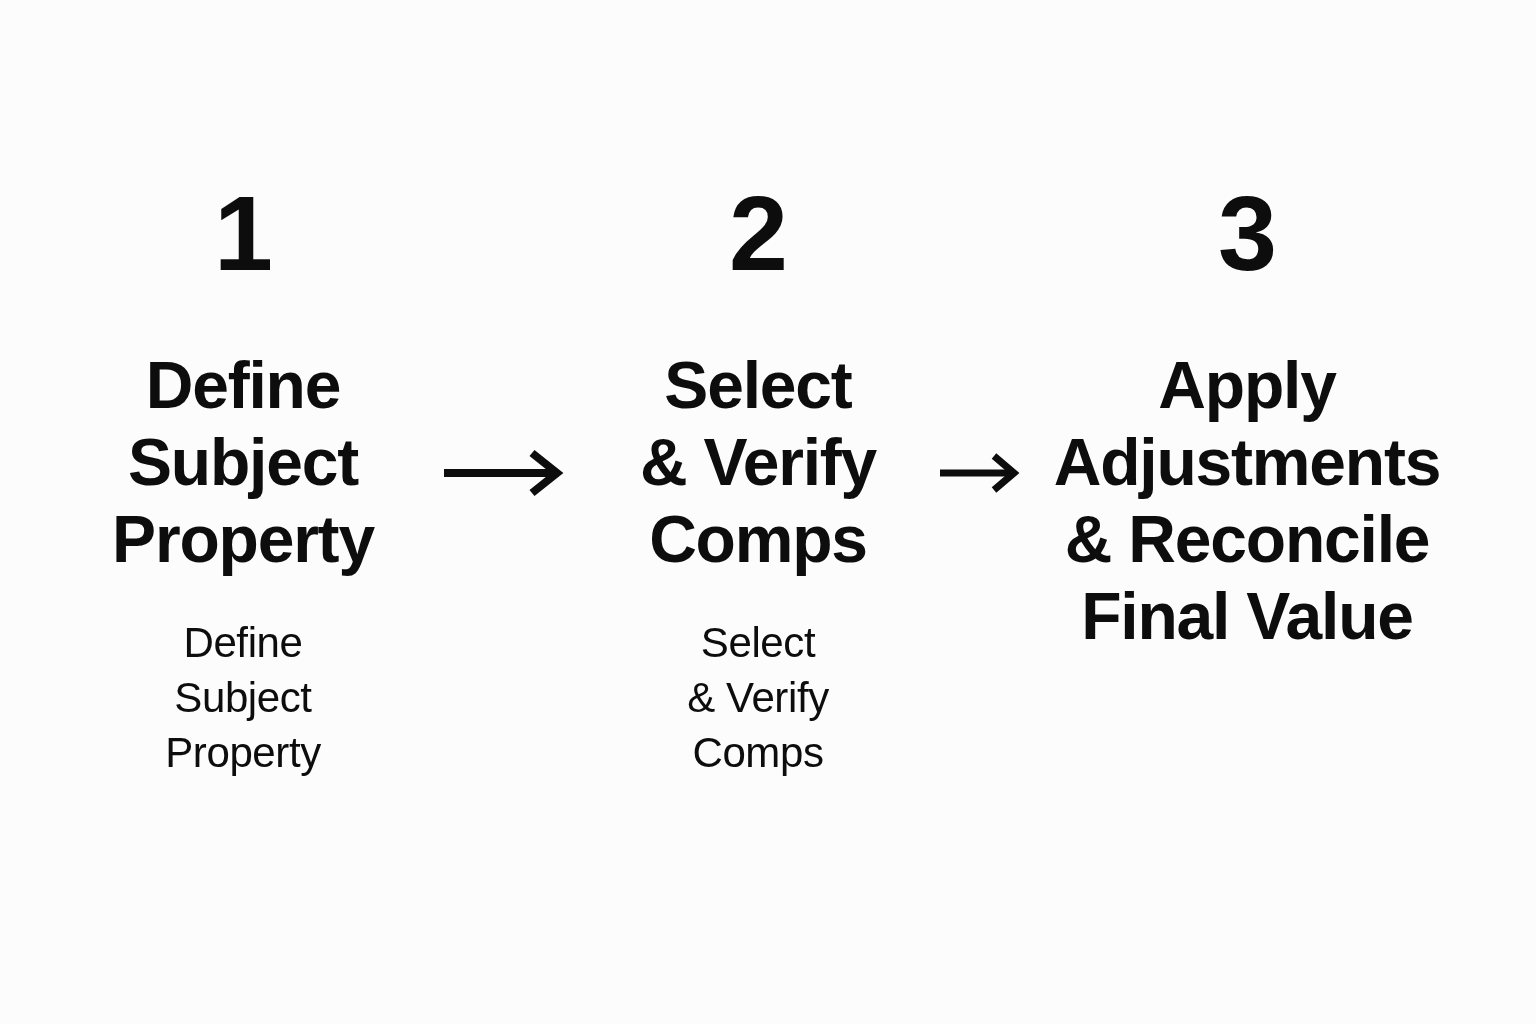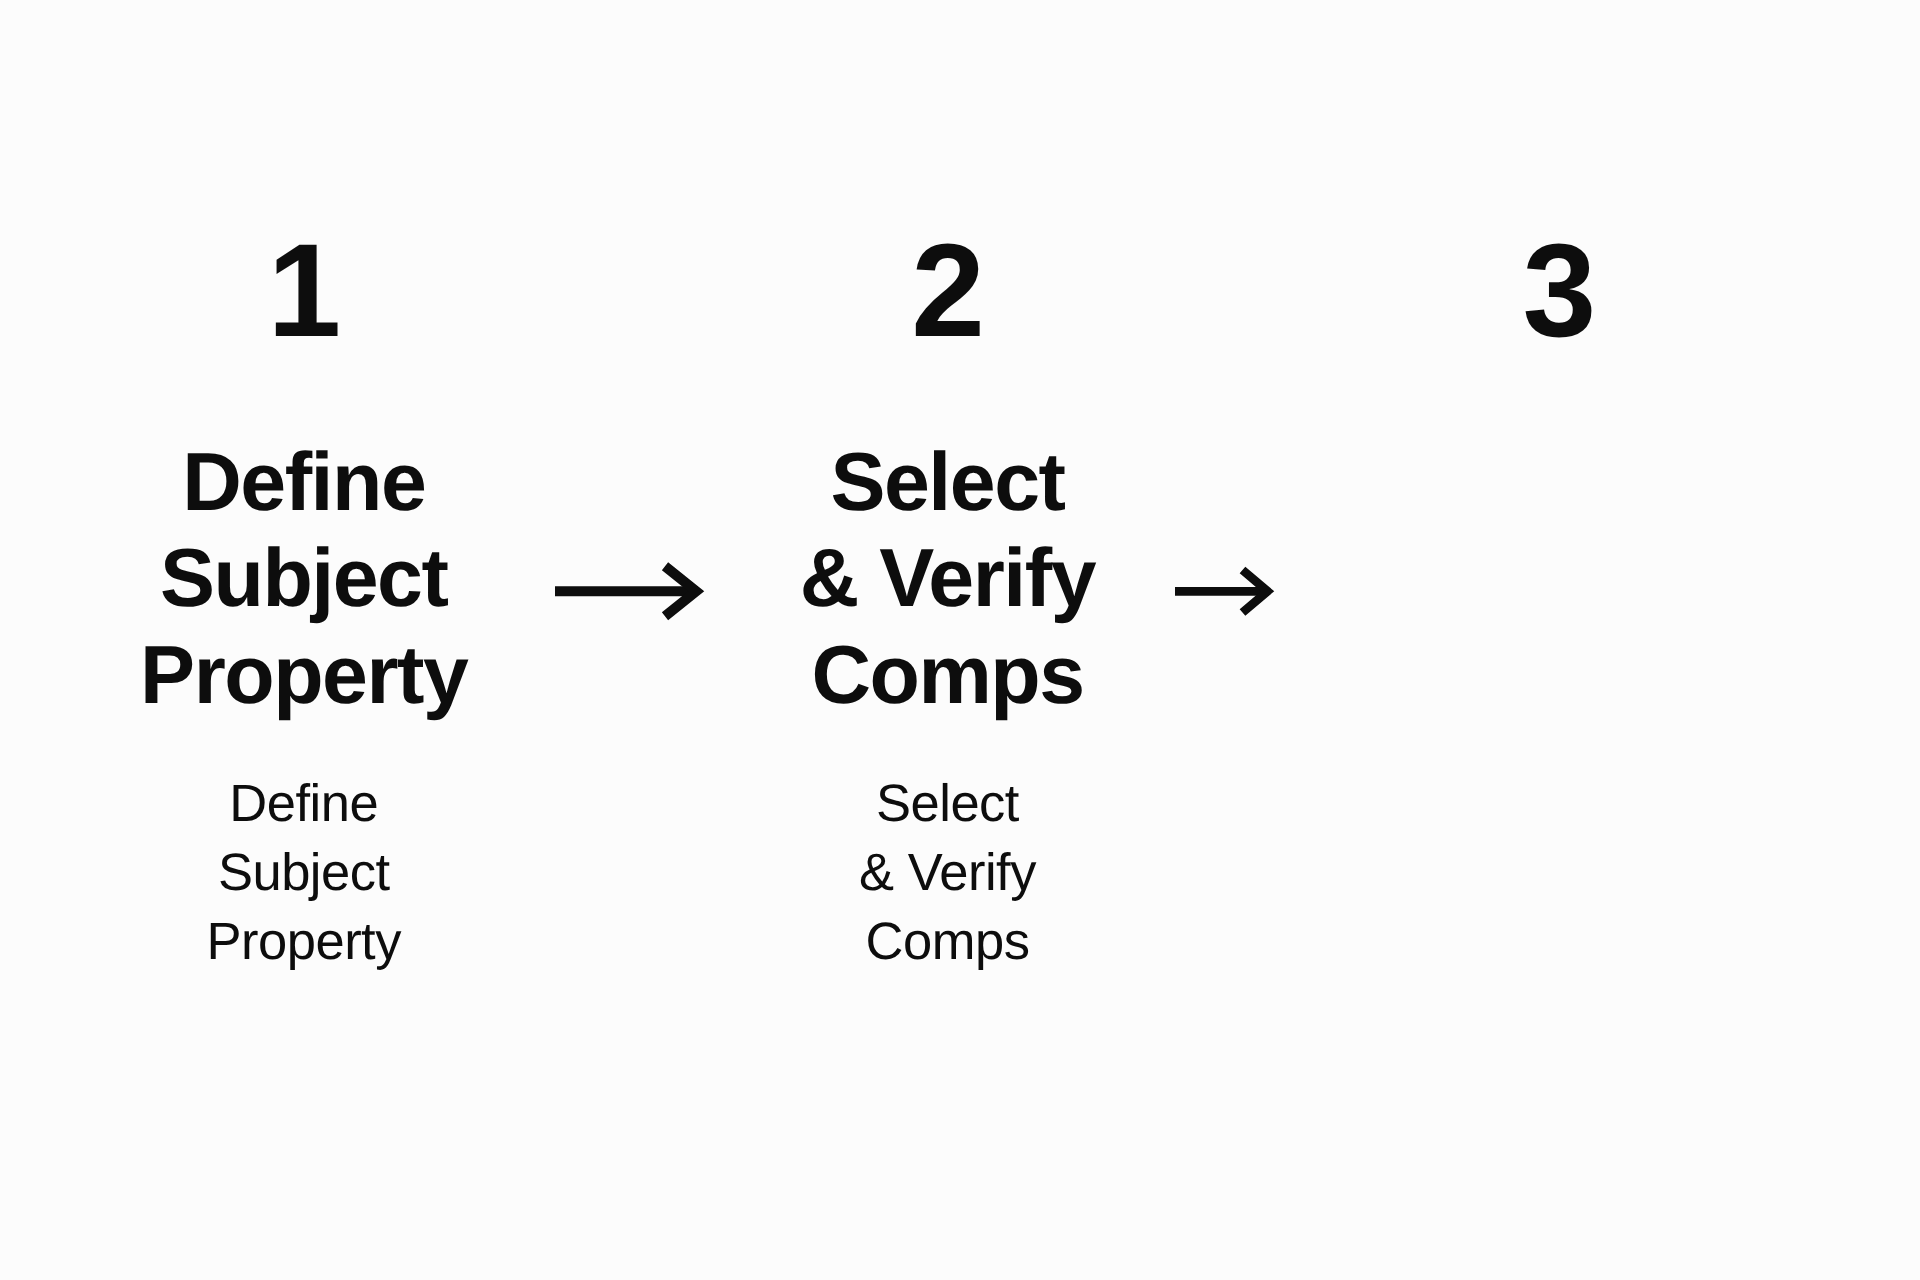--- a/index.html
+++ b/index.html
@@ -118,16 +118,20 @@
 
   <span class="flow-arrow" id="flow-arrow-2">
     <svg viewBox="0 0 84 46" xmlns="http://www.w3.org/2000/svg" aria-hidden="true">
       <line x1="4" y1="23" x2="74" y2="23" stroke-width="7"></line>
       <path d="M 58 6 L 78 23 L 58 40" stroke-width="7"></path>
     </svg>
   </span>
 
   <div class="step" id="step-3">
     <span class="step-number">3</span>
+    <span class="step-title">Apply
+Adjustments
+&amp; Reconcile
+Final Value</span>
     <span class="step-subtitle"></span>
   </div>
 
 </div>
 
 </body></html>

